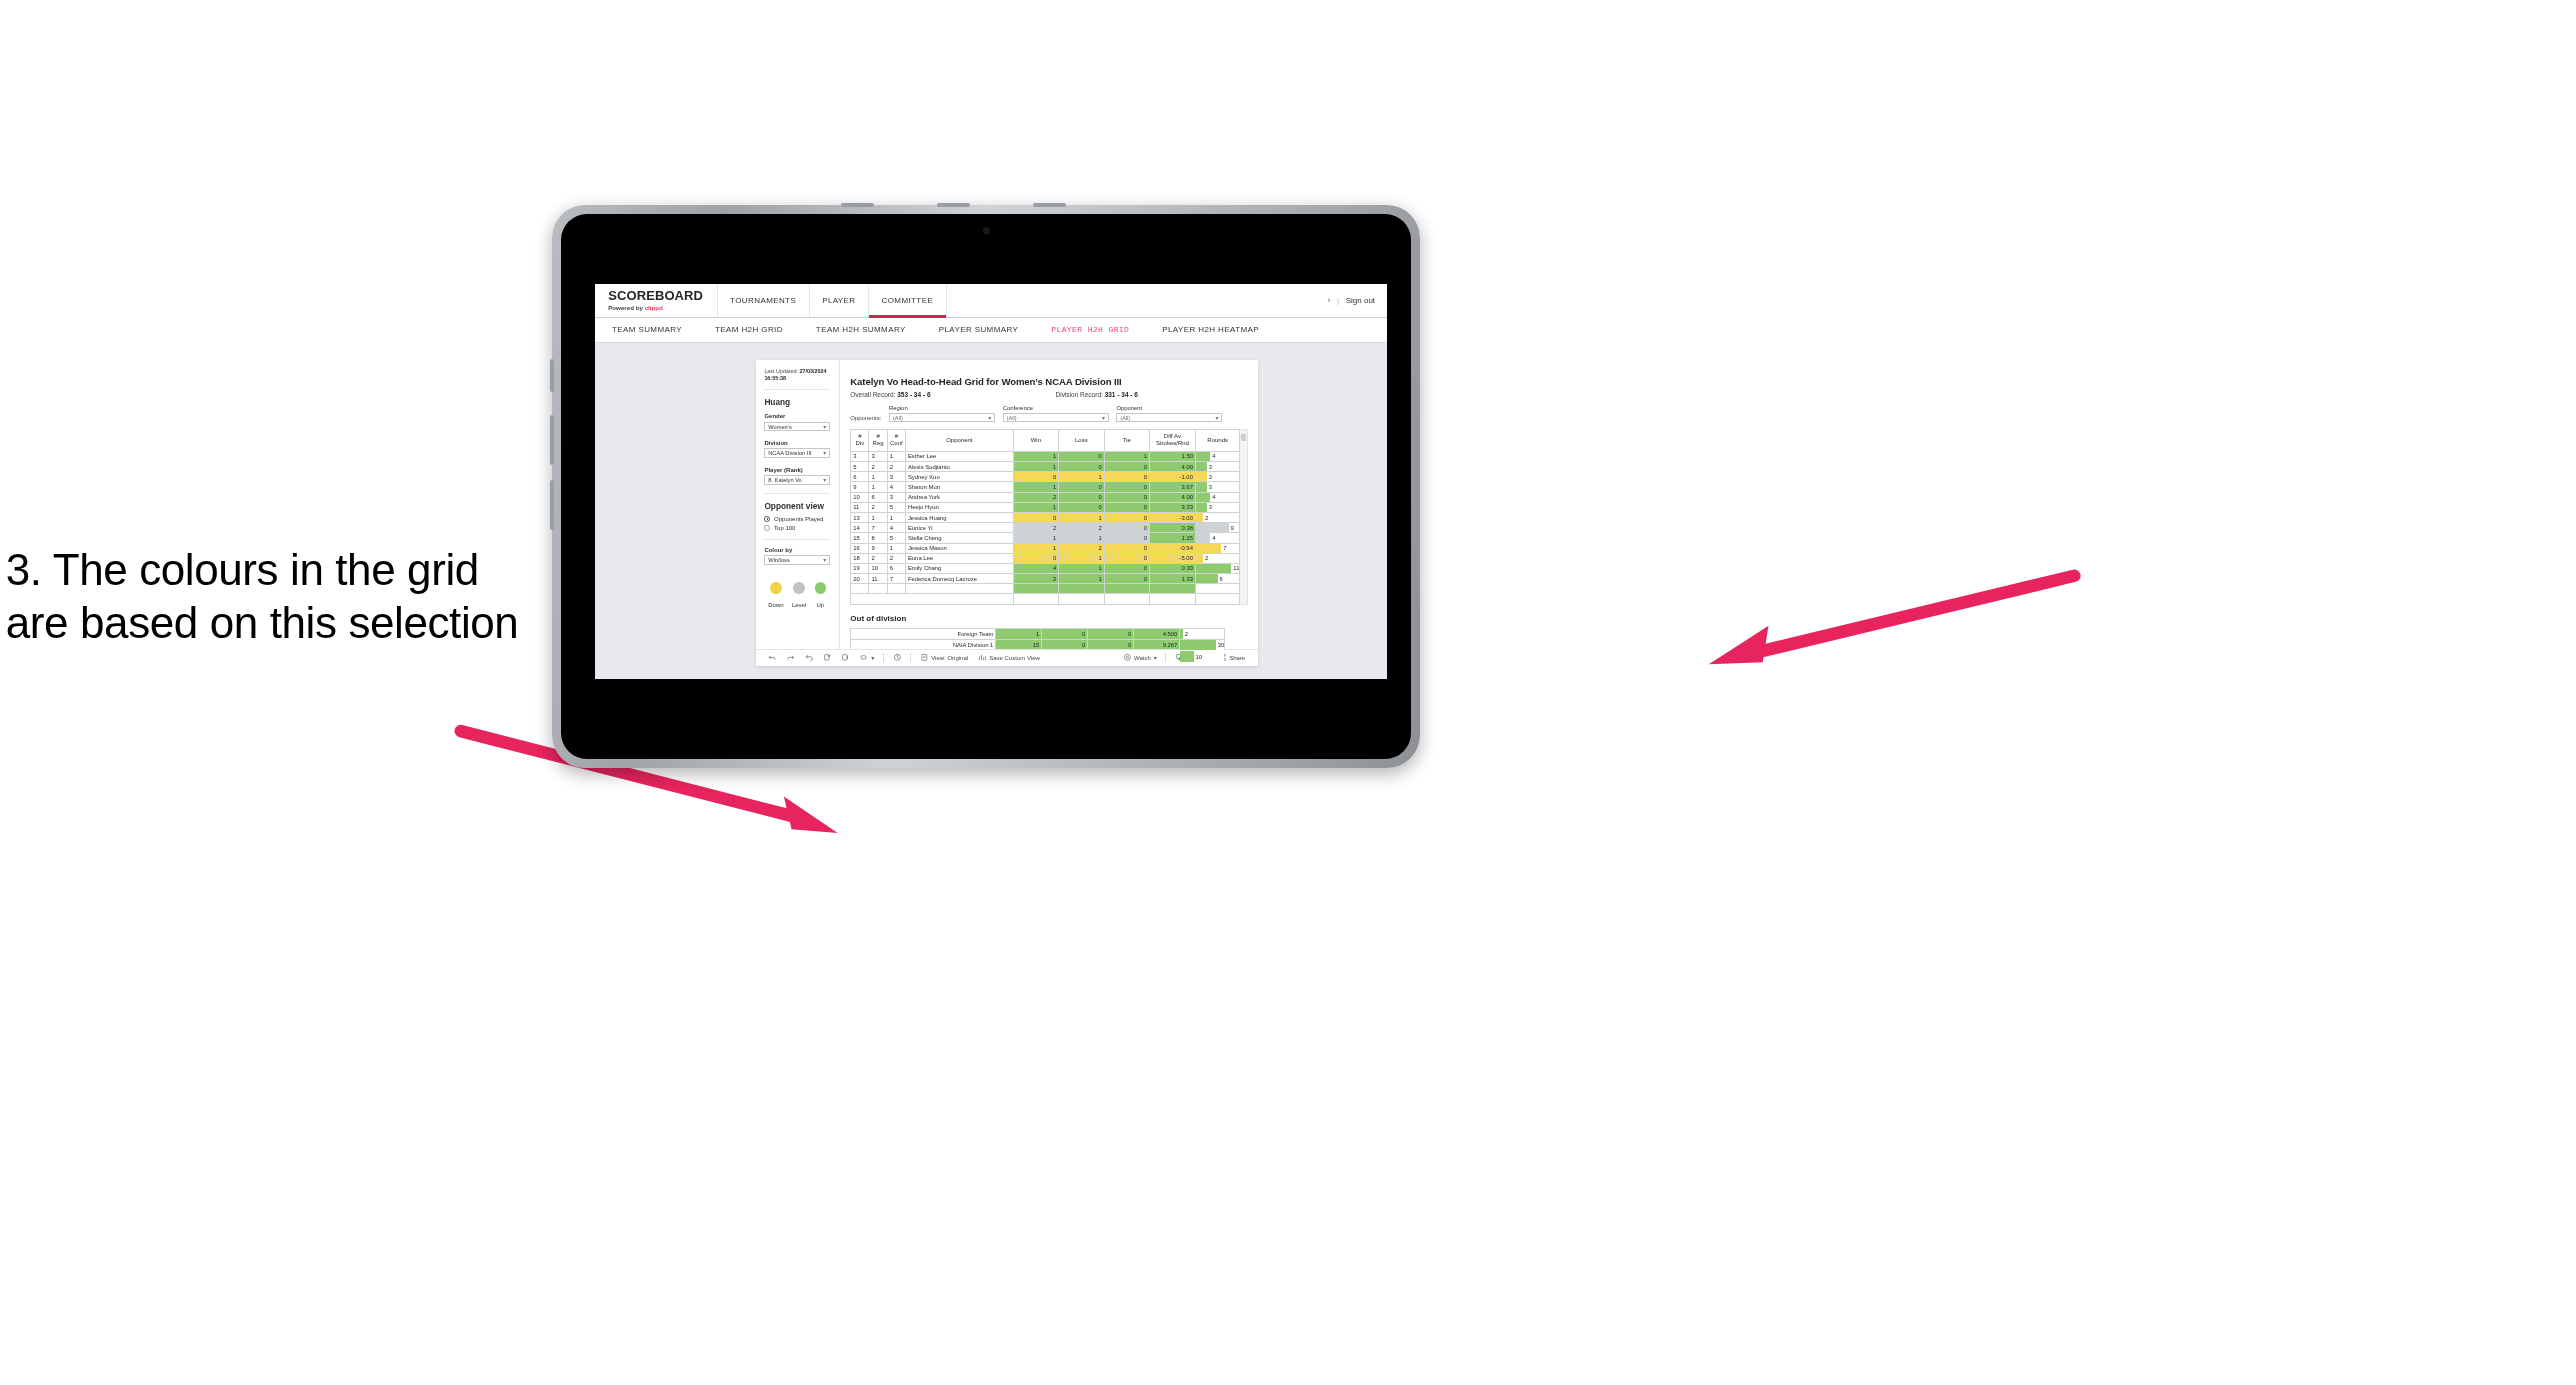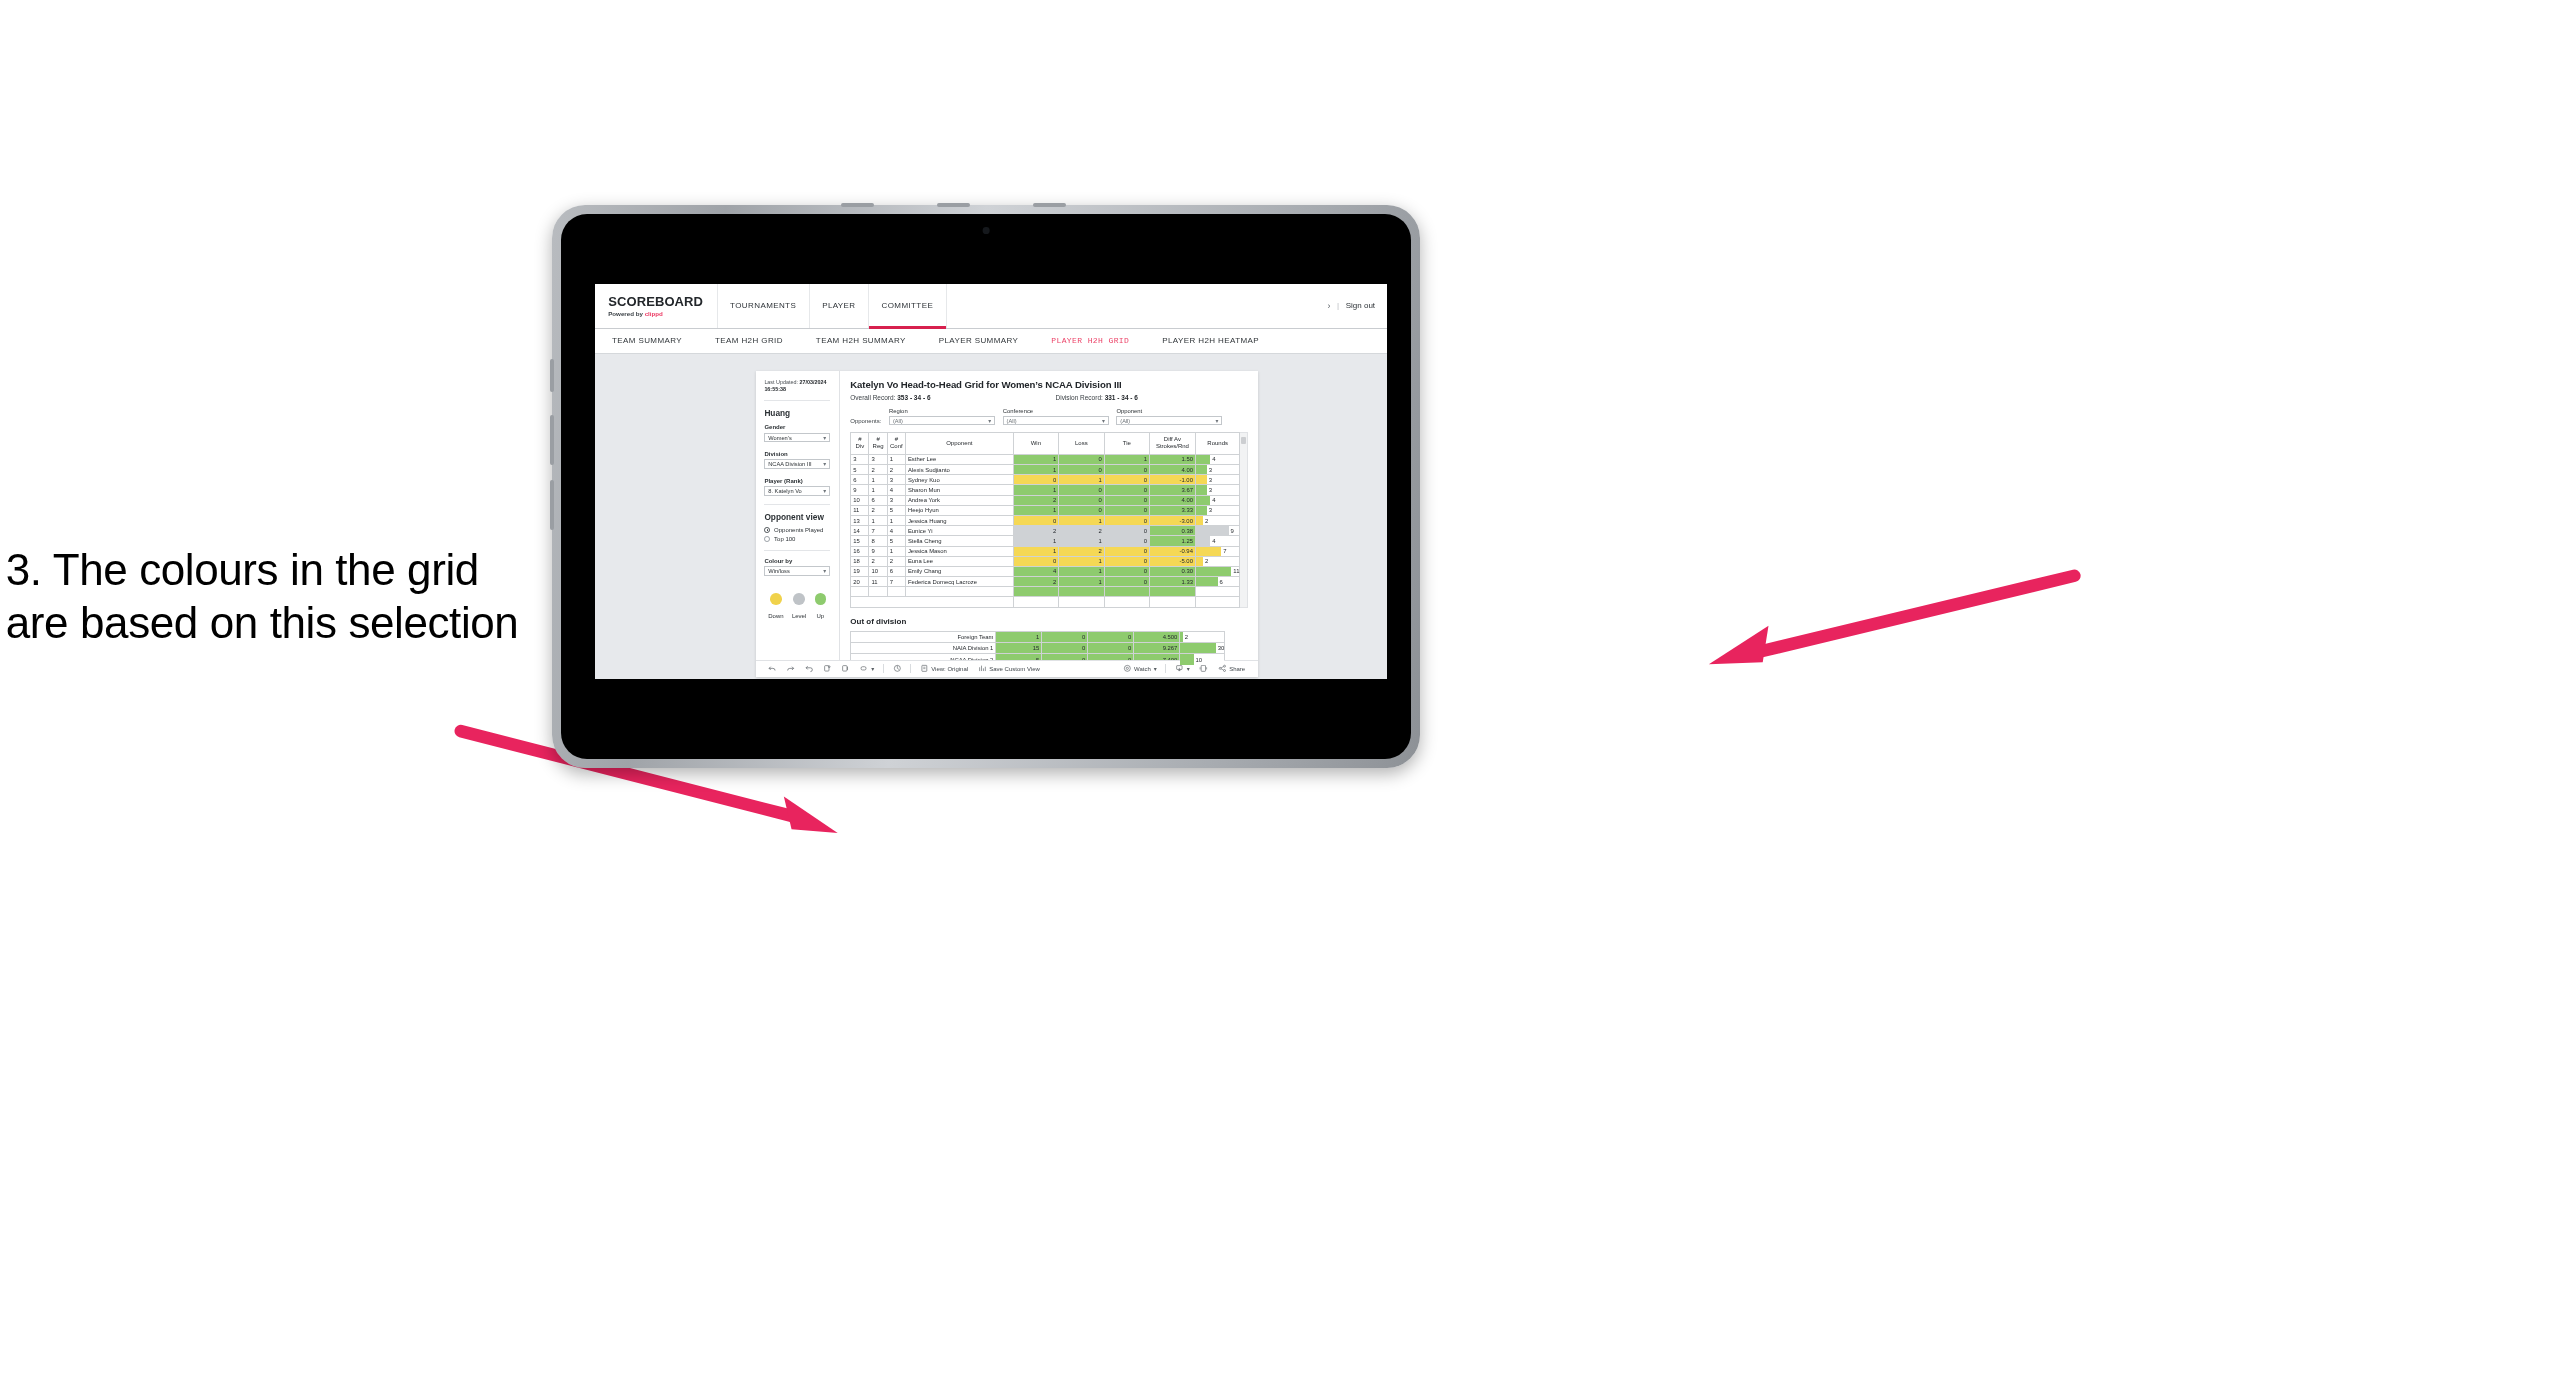--- a/index.html
+++ b/index.html
@@ -53,21 +53,21 @@
   .btn-left3 { left:-1.9px; top:275px; width:3.9px; height:50px; }
 
   
   #app {
     position: absolute; left: 34px; top: 70px;
     width: 792px; height: 395px;
     background: #ffffff; overflow: hidden;
   }
 
   
-  .topnav { display:flex; align-items:stretch; height:45px;
+  .topnav { display:flex; align-items:stretch; height:34px;
             background:#fff; border-bottom:1px solid #c9ccd0; position:relative; }
   .brand { display:flex; flex-direction:column; justify-content:center;
            padding: 0 13.5px 0 13.5px; border-right:1px solid #e6e8ea; }
   .brand-name { font-size:13px; font-weight:800; letter-spacing:0.1px;
                 color:#23272b; font-family:"Liberation Sans", sans-serif; line-height:1; }
   .brand-sub { font-size:6.2px; color:#3c4247; font-weight:600; margin-top:1.9px; }
   .brand-sub .pink { color:#ec3a64; font-weight:700; }
   .navitem { display:flex; align-items:center; padding:0 12.5px; font-size:8px;
              letter-spacing:0.4px; color:#2d3237; border-right:1px solid #e6e8ea;
              position:relative; cursor:pointer; }
@@ -108,21 +108,21 @@
   .radio.on { border-color:#4f5559; }
   .radio.on::after { content:""; position:absolute; inset:1.2px; border-radius:50%;
            background:#3f4549; }
   .radio-lb { font-size:6px; color:#2b3034; }
   .legend { display:flex; justify-content:space-between; margin-top:17.3px; padding:0 3.9px; }
   .lg { display:flex; flex-direction:column; align-items:center; gap:7.7px; }
   .dot { width:11.6px; height:11.6px; border-radius:50%; }
   .lg-lb { font-size:6px; color:#2b3034; }
 
   
-  .main { flex:1; padding:7.7px 9.6px 0 10.6px; min-width:0; }
+  .main { flex:1; padding:7.7px 9.6px 0 10.6px; min-width:0;margin-top:8px; }
   .title { font-size:9.6px; font-weight:600; color:#22262a; letter-spacing:-0.1px; }
   .records { display:flex; margin-top:4.8px; font-size:6.5px; color:#3b4045; }
   .records b { font-weight:700; color:#1f2327; }
   .rec2 { margin-left:125px; }
   .opprow { display:flex; align-items:flex-end; gap:7.7px; margin-top:6.7px; }
   .opplabel { font-size:6px; color:#3b4045; padding-bottom:1px; }
   .oppfld { width:106px; }
   .oppfld .fld-l2 { font-size:5.9px; color:#2b3034; margin-bottom:1.9px; }
   .oppsel { height:9.1px; border:1px solid #c3c7cb; background:#fff; display:flex;
             align-items:center; padding:0 2.9px; font-size:5.6px; color:#6a7075; }

